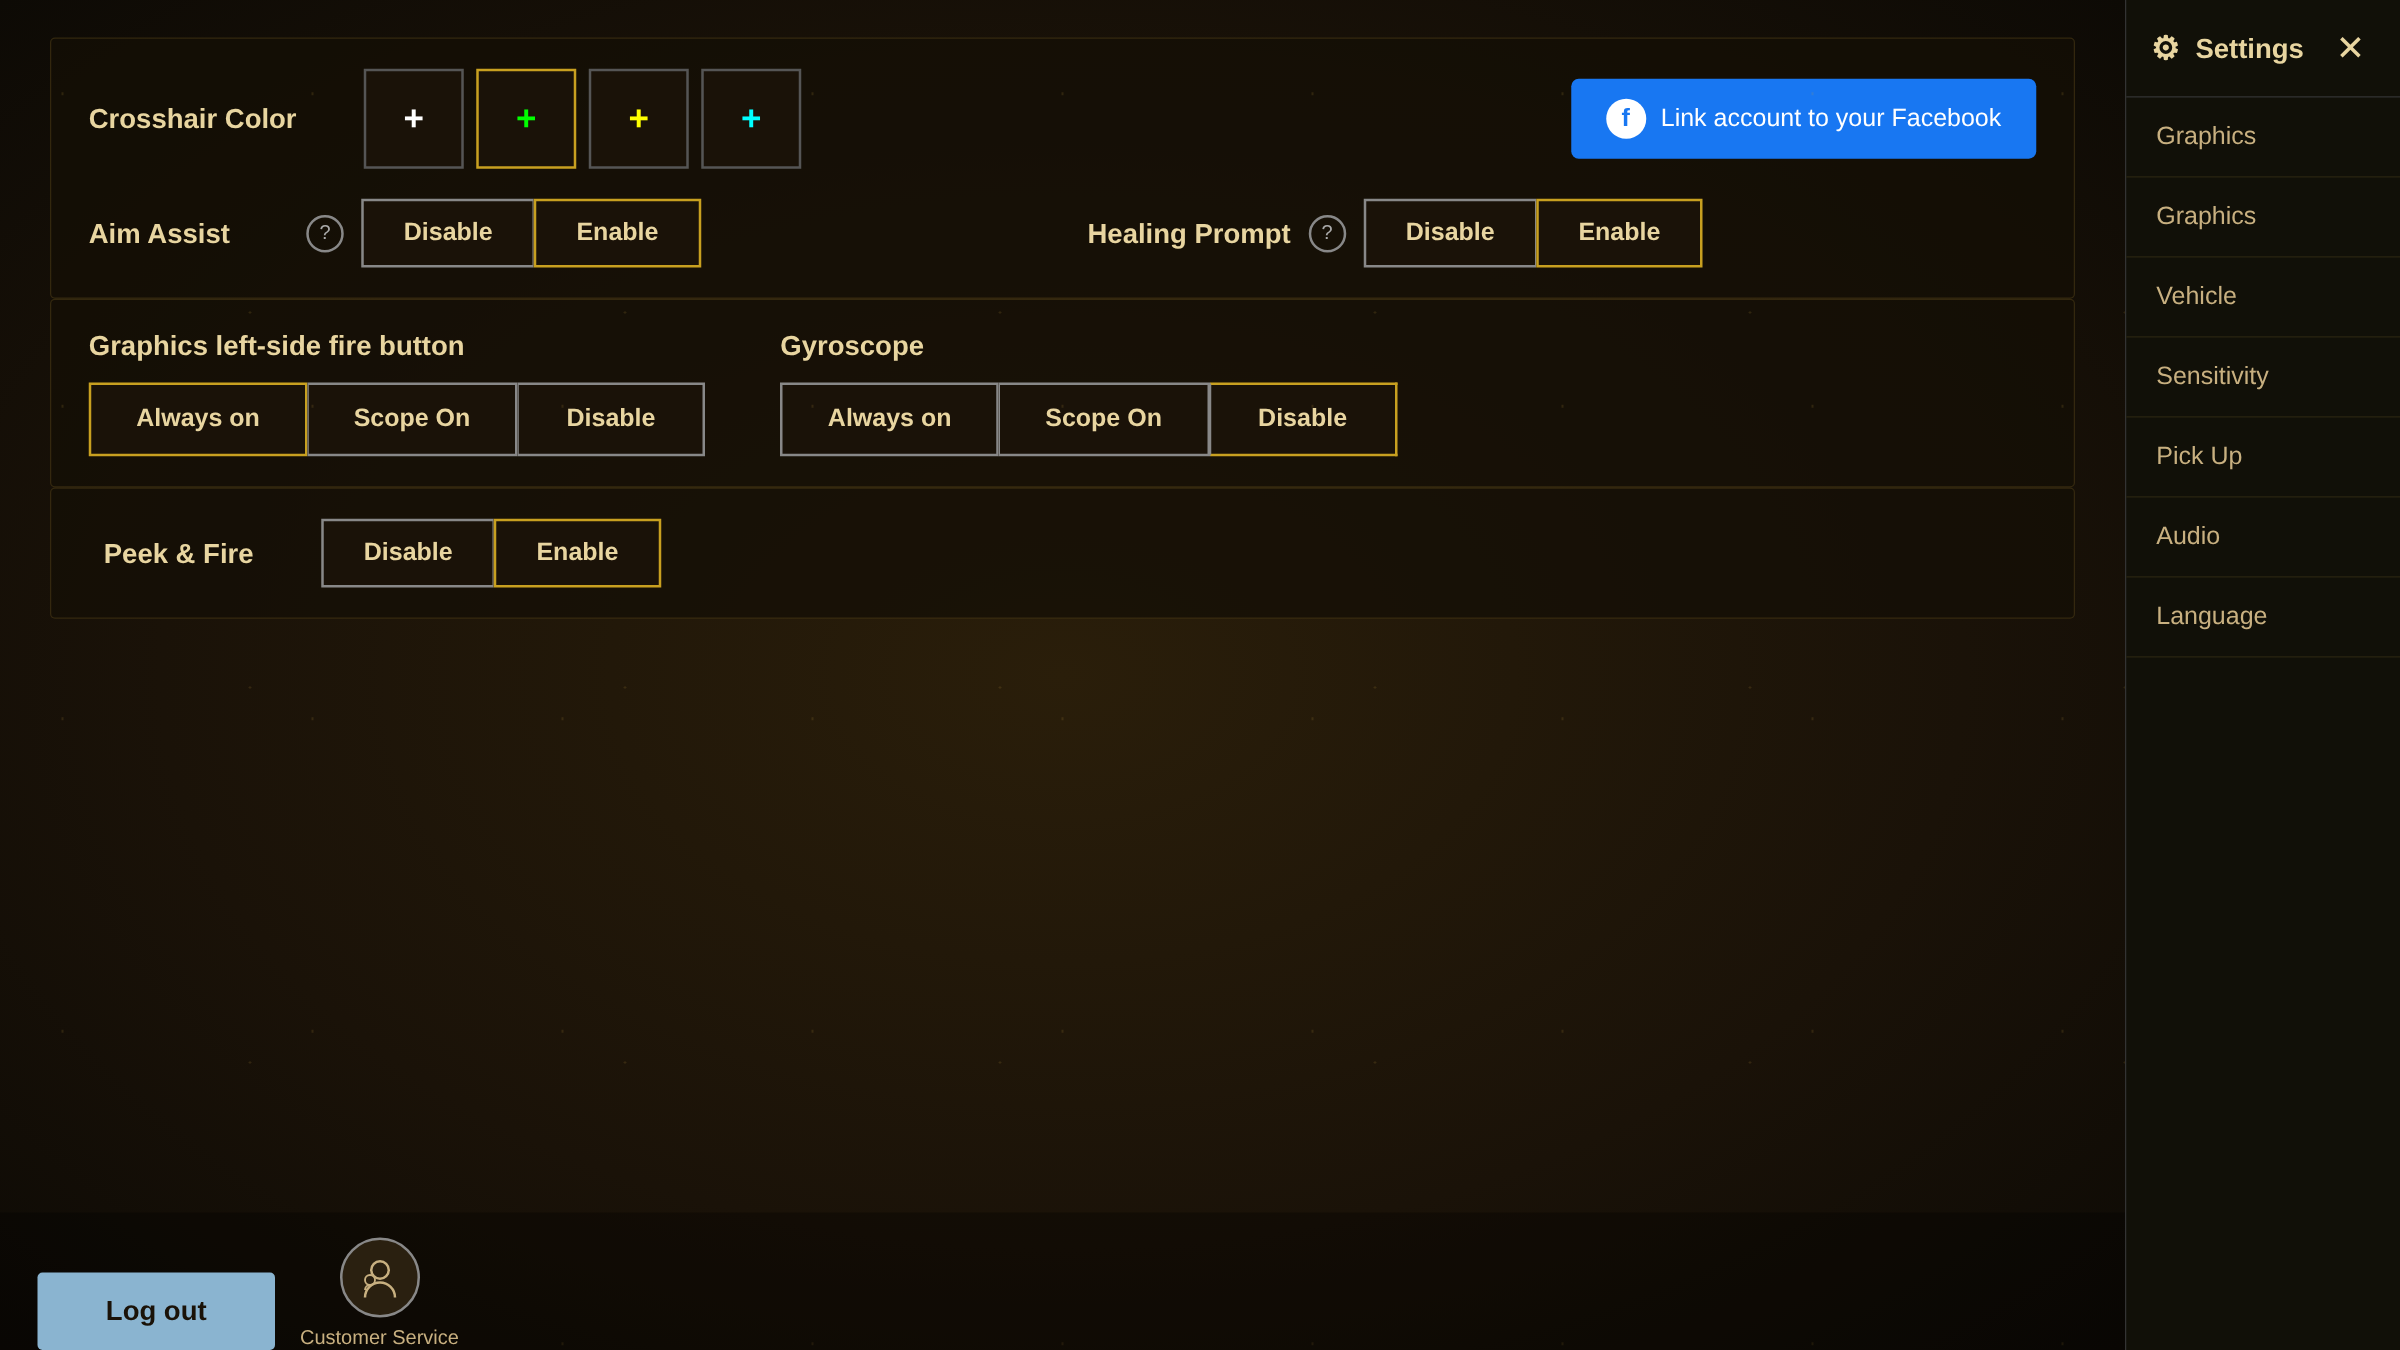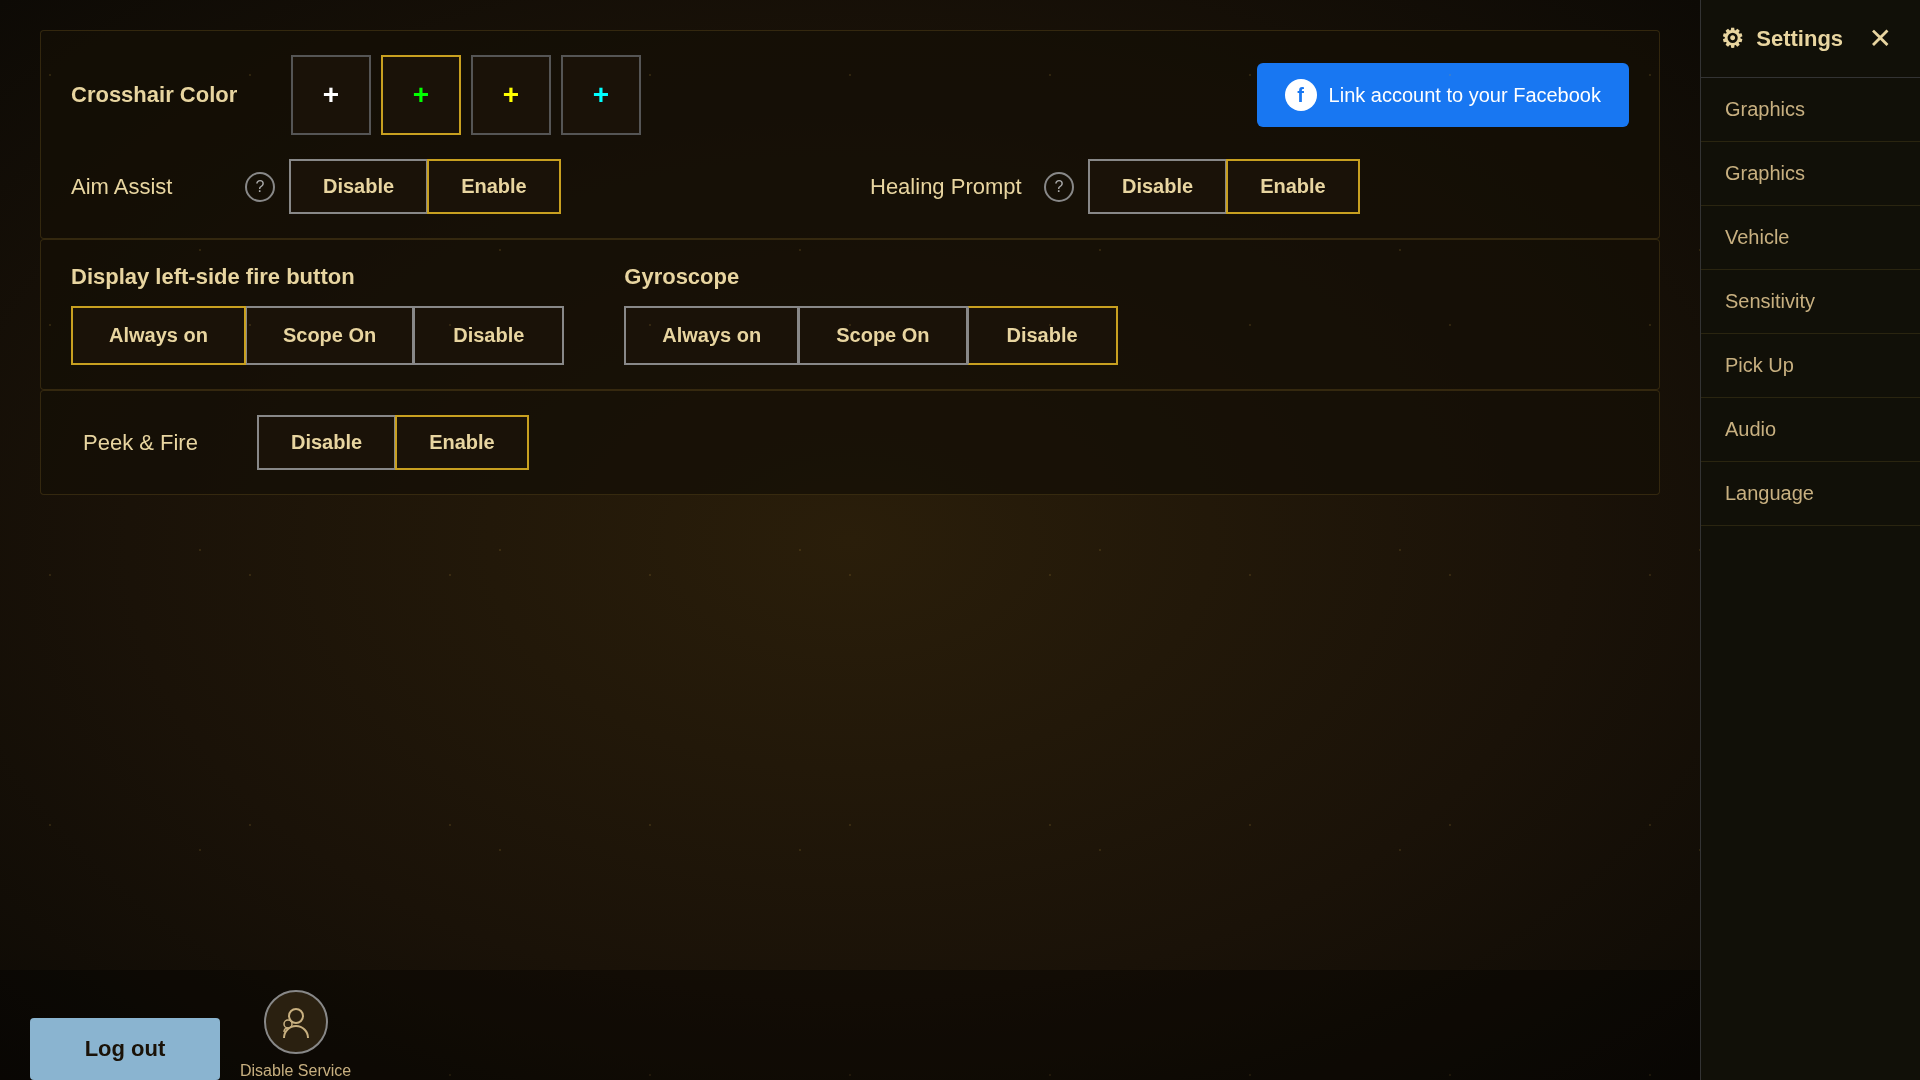--- a/index.html
+++ b/index.html
@@ -118,21 +118,21 @@
     .toggle-row {
       display: flex;
       align-items: center;
       gap: 14px;
       flex: 1;
     }
 
     .toggle-label {
       color: #e8d5a0;
       font-size: 22px;
-      font-weight: normal;
+      font-weight: bold;
       min-width: 160px;
     }
 
     .help-icon {
       width: 30px;
       height: 30px;
       border: 2px solid #888;
       border-radius: 50%;
       display: flex;
       align-items: center;
@@ -387,21 +387,21 @@
           <button class="toggle-btn">Disable</button>
           <button class="toggle-btn active">Enable</button>
         </div>
       </div>
     </div>
   </div>
 
   <div class="section-card">
     <div class="fire-gyro-row">
       <div class="fire-col">
-        <span class="col-label">Display left-side fire button</span>
+        <span class="col-label">Graphics left-side fire button</span>
         <div class="three-btn-row">
           <button class="three-btn active">Always on</button>
           <button class="three-btn">Scope On</button>
           <button class="three-btn">Disable</button>
         </div>
       </div>
       <div class="gyro-col">
         <span class="col-label">Gyroscope</span>
         <div class="three-btn-row">
           <button class="three-btn">Always on</button>
@@ -426,21 +426,21 @@
     <button class="logout-btn">Log out</button>
     <div class="customer-service">
       <div class="cs-icon">
         <svg width="36" height="36" viewBox="0 0 36 36" fill="none" xmlns="http://www.w3.org/2000/svg">
           <circle cx="18" cy="12" r="7" stroke="#c8b080" stroke-width="2" fill="none"></circle>
           <path d="M6 34c0-6.627 5.373-12 12-12s12 5.373 12 12" stroke="#c8b080" stroke-width="2" fill="none"></path>
           <circle cx="10" cy="20" r="4" stroke="#c8b080" stroke-width="1.5" fill="none"></circle>
           <path d="M6 28c0-2.5 1.8-4 4-4" stroke="#c8b080" stroke-width="1.5"></path>
         </svg>
       </div>
-      <span class="cs-label">Disable Service</span>
+      <span class="cs-label">Customer Service</span>
     </div>
   </div>
 </div>
 
 <div class="sidebar">
   <div class="sidebar-header">
     <div class="settings-title">
       <span class="gear-icon-svg">⚙</span>
       <span>Settings</span>
     </div>

